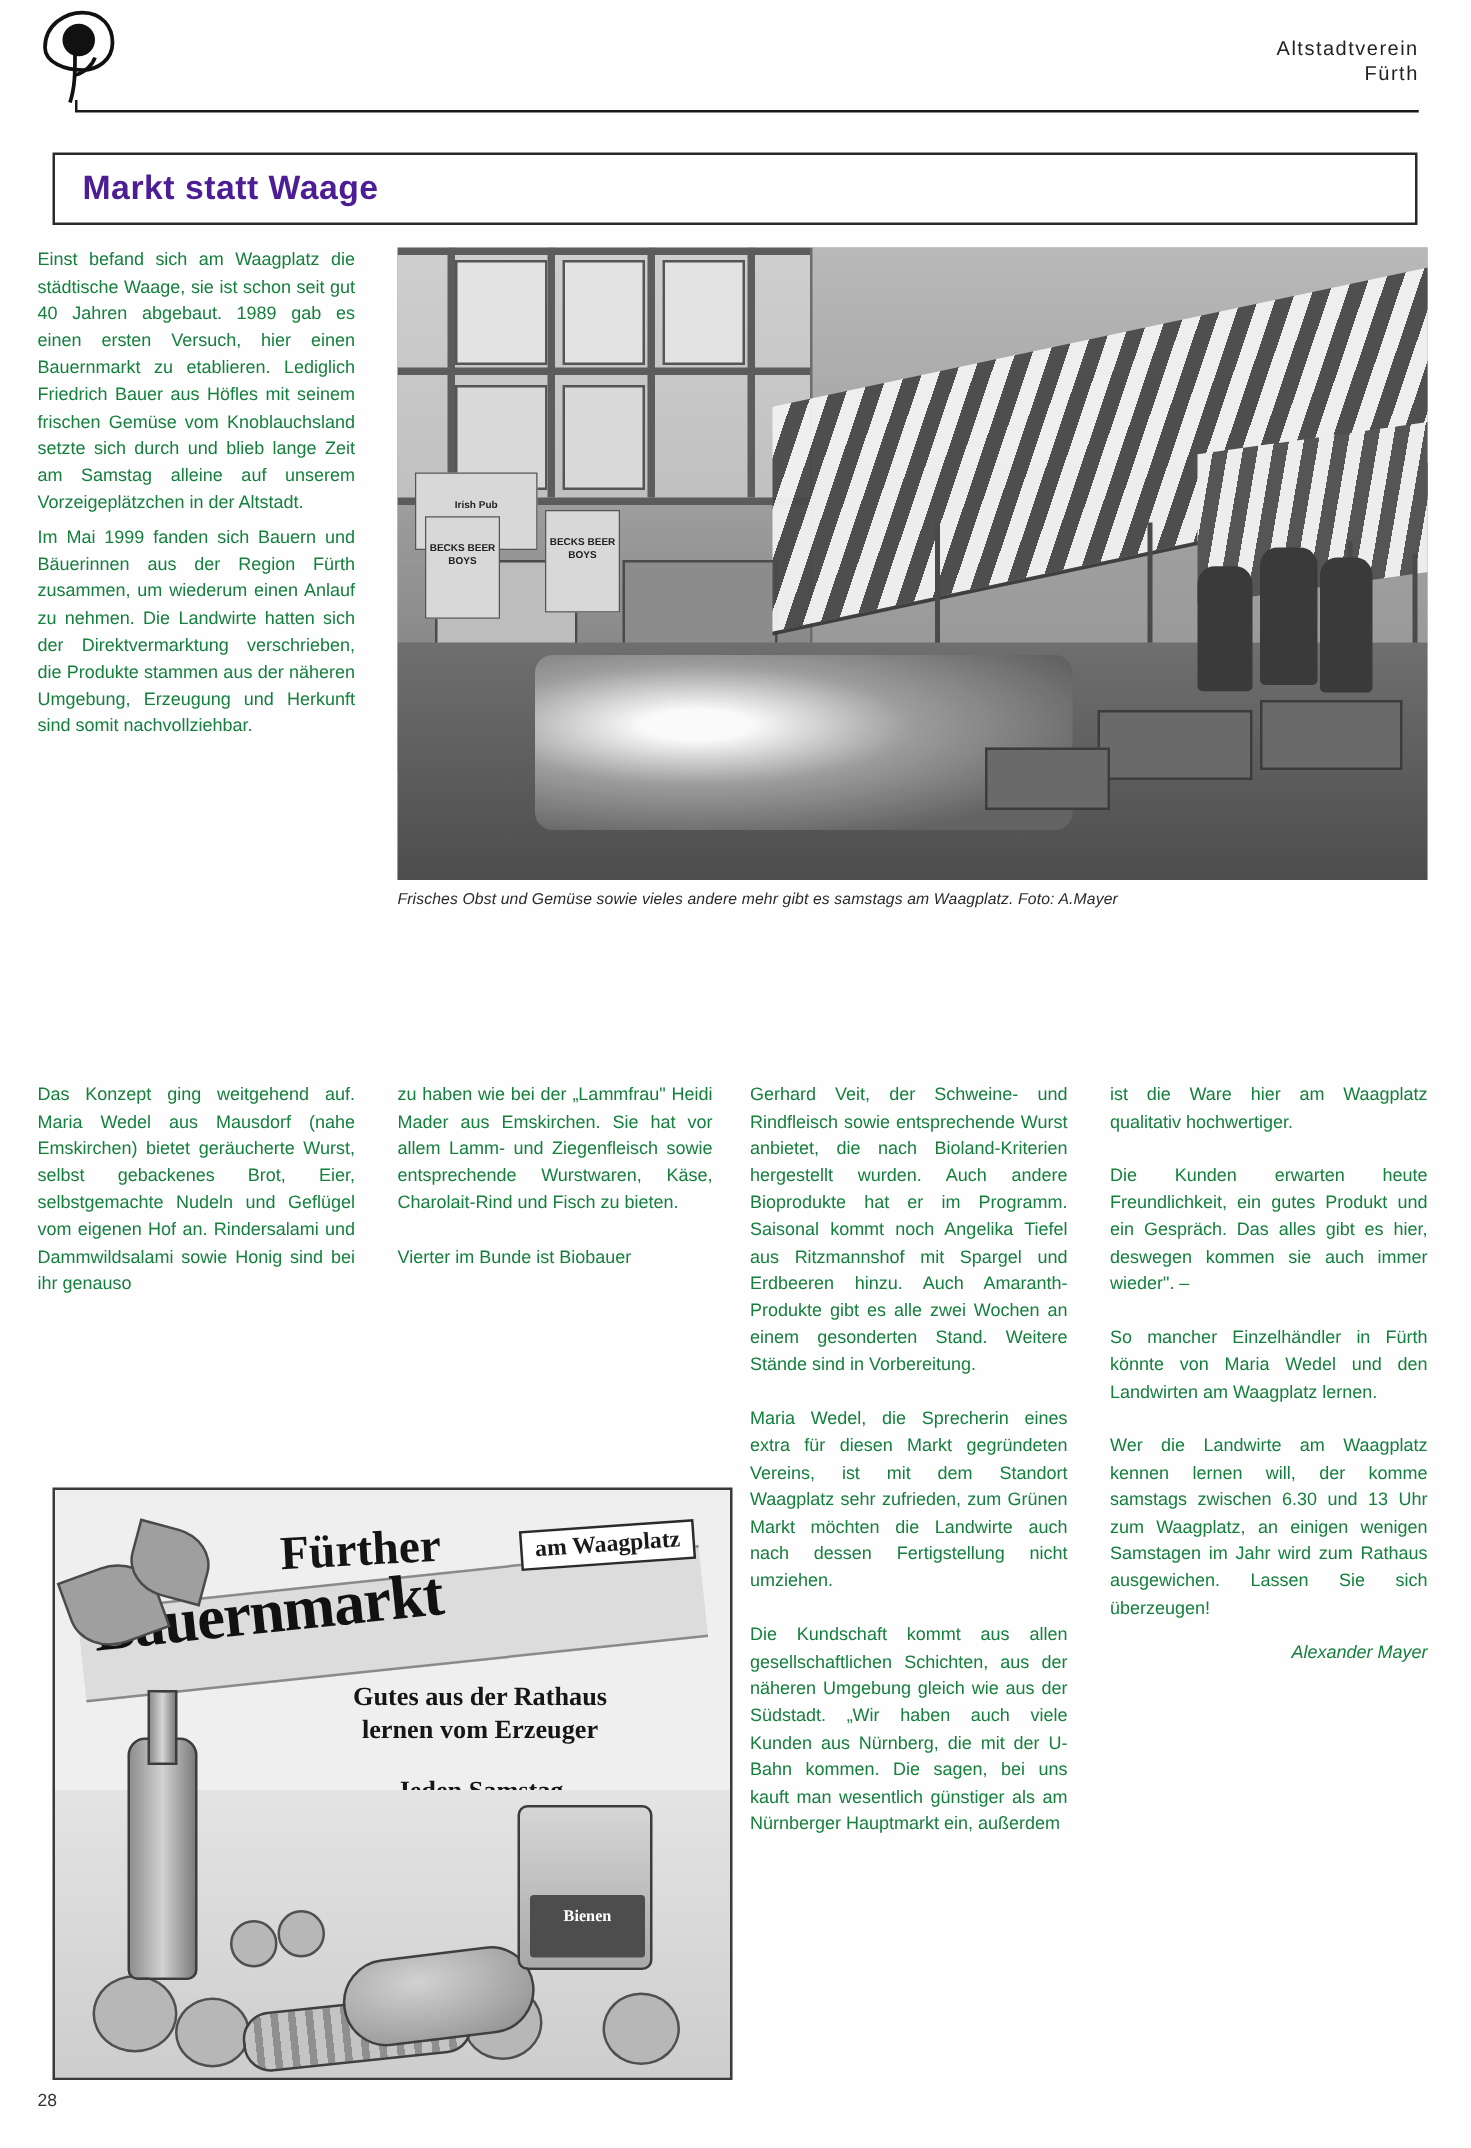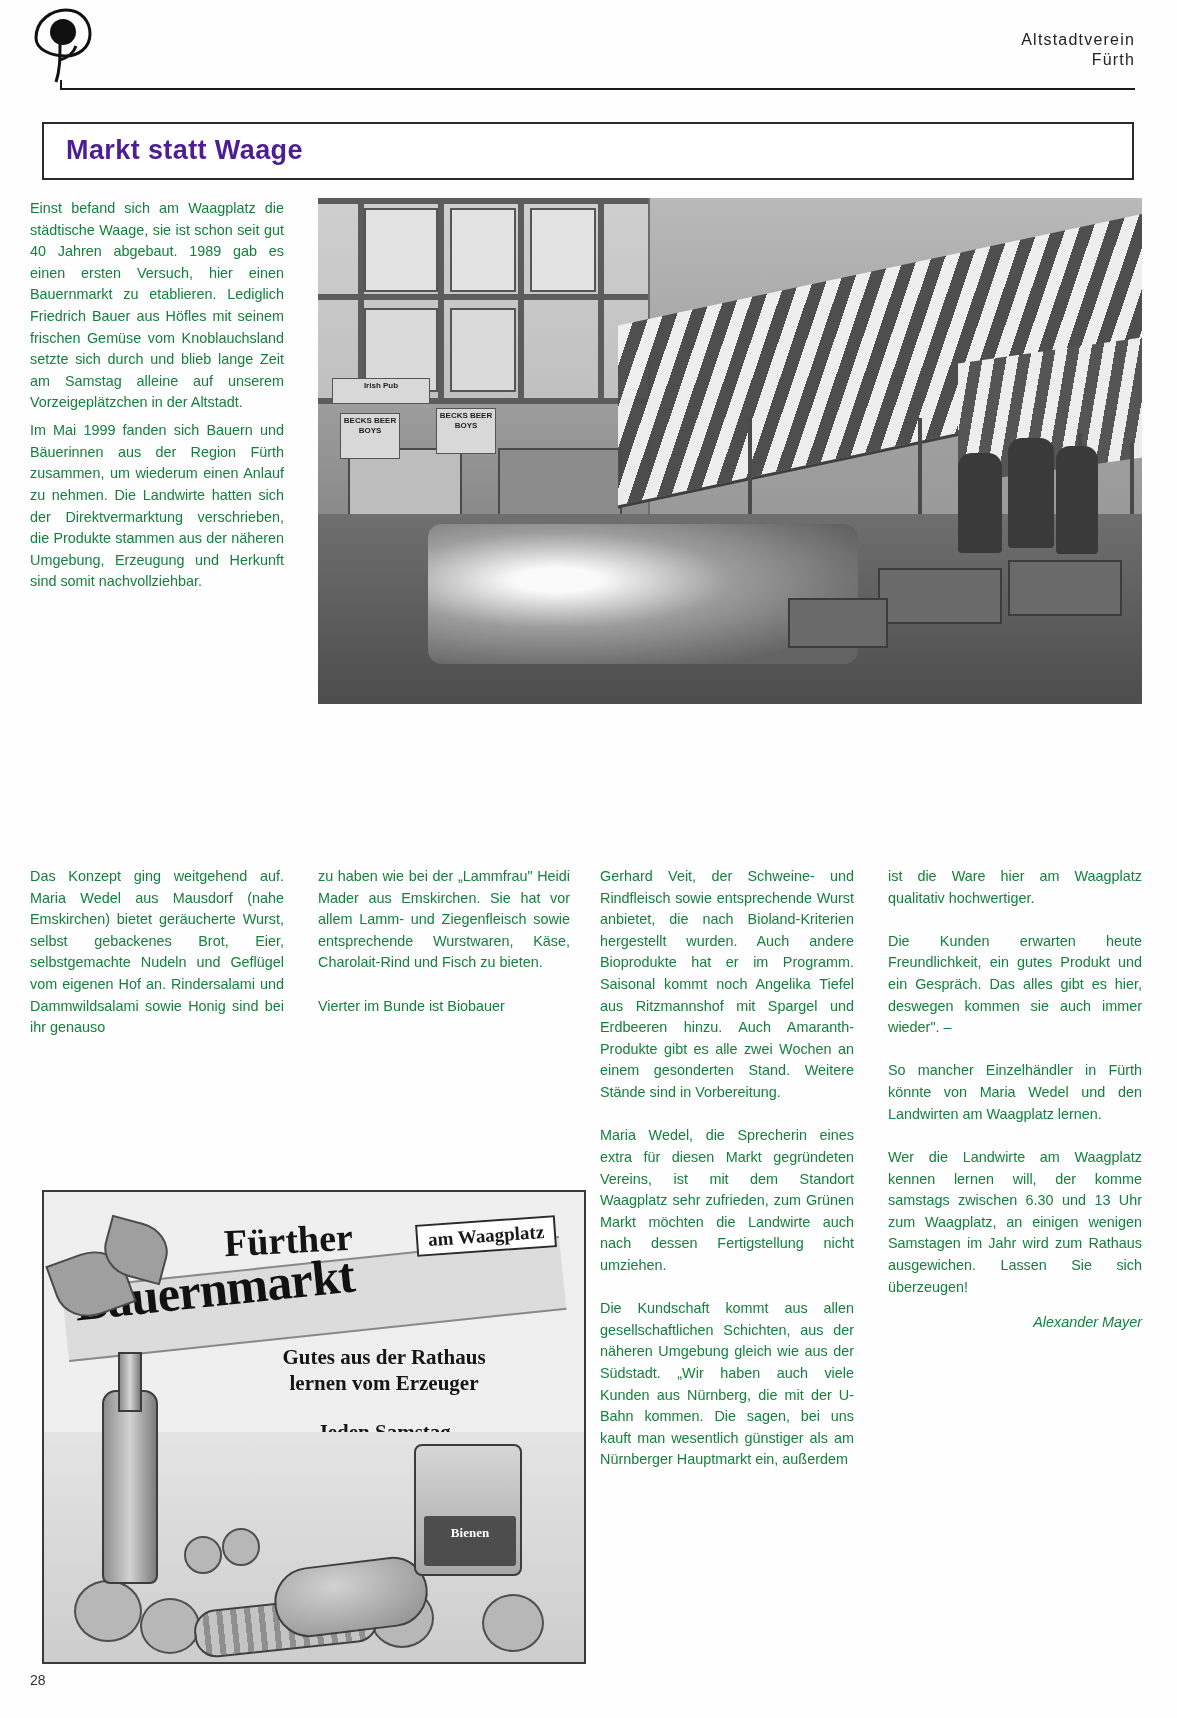--- a/index.html
+++ b/index.html
@@ -201,21 +201,21 @@
     position: absolute; width: 4px; background: #4a4a4a;
   }
   .sign-board {
     position: absolute; background: #2c2c2c; color: #e8e8e8;
     font-size: 9px; text-align: center; padding-top: 4px;
     font-family: "DejaVu Sans", sans-serif;
   }
   .shop-sign {
     position: absolute; background: #d8d8d8; color: #222;
     font-size: 8px; font-weight: bold; text-align: center; line-height: 1.25;
-    border: 1px solid #555; padding: 2px 0;
+    border: 1px solid #555; padding: 20px 0;
   }
   
   .poster {
     position: absolute;
     left: 42px;
     top: 1190px;
     width: 540px;
     height: 470px;
     border: 2px solid #3a3a3a;
     background: #efefef;
@@ -379,20 +379,21 @@
     <div class="person" style="left:690px;top:240px;width:46px;height:110px"></div>
     <div class="person" style="left:738px;top:248px;width:42px;height:108px"></div>
     <div class="person" style="left:640px;top:255px;width:44px;height:100px"></div>
 
     <div class="produce"></div>
     <div class="crate" style="left:560px;top:370px;width:120px;height:52px"></div>
     <div class="crate" style="left:690px;top:362px;width:110px;height:52px"></div>
     <div class="crate" style="left:470px;top:400px;width:96px;height:46px"></div>
   </div>
 
+  <div class="photo-caption">Frisches Obst und Gemüse sowie vieles andere mehr gibt es samstags am Waagplatz. Foto: A.Mayer</div>
 
   <div class="col col1-bottom">
     <p>Das Konzept ging weitgehend auf. Maria Wedel aus Mausdorf (nahe Emskirchen) bietet geräucherte Wurst, selbst gebackenes Brot, Eier, selbstgemachte Nudeln und Geflügel vom eigenen Hof an. Rindersalami und Dammwildsalami sowie Honig sind bei ihr genauso</p>
   </div>
 
   <div class="col col2">
     <p style="white-space:pre-line">zu haben wie bei der „Lammfrau" Heidi Mader aus Emskirchen. Sie hat vor allem Lamm- und Ziegenfleisch sowie entsprechende Wurstwaren, Käse, Charolait-Rind und Fisch zu bieten.
 
 Vierter im Bunde ist Biobauer</p>
   </div>

